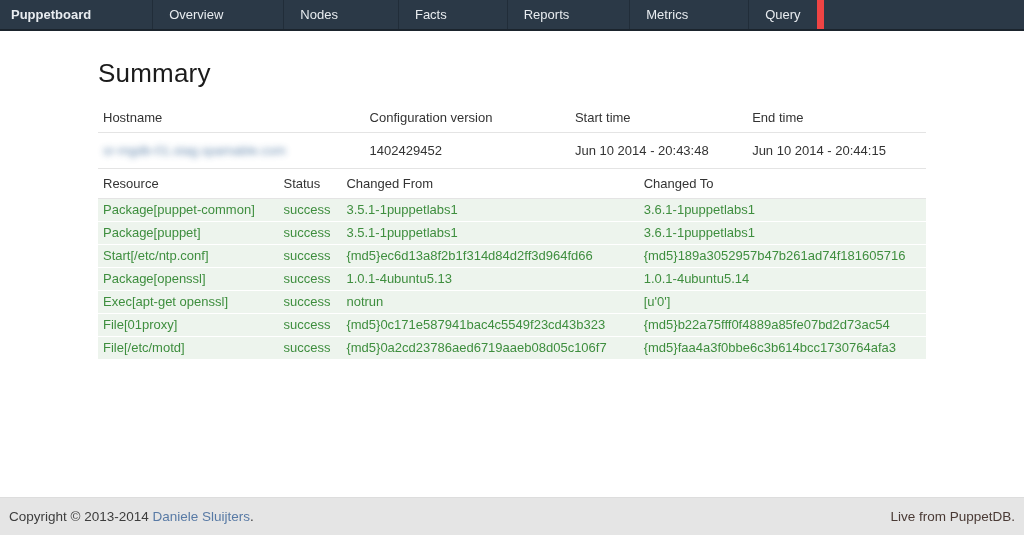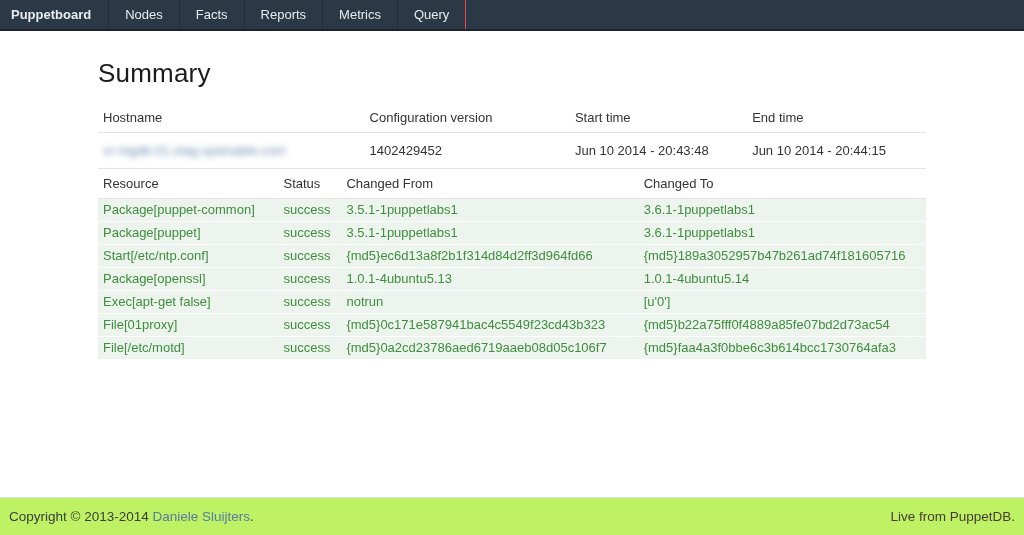--- a/index.html
+++ b/index.html
@@ -11,33 +11,34 @@
     position: relative;
   }
 
   
   .navbar {
     height: 31px;
     background: #2b3947;
     border-bottom: 2px solid #1b242d;
     display: flex;
     align-items: stretch;
+    gap: 44px;
   }
   .nav-item {
     display: flex;
     align-items: center;
     padding: 0 16px;
     font-size: 13px;
     color: #e8ecf0;
     border-left: 1px solid #212d39;
     cursor: pointer;
     text-decoration: none;
   }
   .nav-item:first-child { border-left: none; padding: 0 17px 0 11px; }
-  .nav-item:last-child { border-right: 1px solid #ef4444; }
+  .nav-item:last-child { border-right: 7px solid #ef4444; }
   .nav-brand { font-weight: bold; }
 
   
   .container { padding: 0 98px; }
   h2 {
     font-size: 26px;
     font-weight: 400;
     color: #1b1b1b;
     letter-spacing: 0.2px;
   }
@@ -79,37 +80,38 @@
     overflow: hidden;
     line-height: 16px;
   }
 
   
   .footer {
     position: absolute;
     left: 0; bottom: 0;
     width: 100%;
     height: 38px;
-    background: #bef264;
+    background: #e5e5e5;
     border-top: 1px solid #dddddd;
     display: flex;
     align-items: center;
     justify-content: space-between;
     padding: 0 9px;
     font-size: 13.5px;
     color: #3d3d3d;
   }
   .footer a { color: #587aa5; text-decoration: none; }
   .footer-right { color: #4a3a35; }
 </style>
 </head>
 <body>
 
 <nav class="navbar">
   <a class="nav-item nav-brand">Puppetboard</a>
+  <a class="nav-item">Overview</a>
   <a class="nav-item">Nodes</a>
   <a class="nav-item">Facts</a>
   <a class="nav-item">Reports</a>
   <a class="nav-item">Metrics</a>
   <a class="nav-item">Query</a>
 </nav>
 
 <main class="container">
 
   <h2 class="summary-heading">Summary</h2>
@@ -176,21 +178,21 @@
         <td>{md5}ec6d13a8f2b1f314d84d2ff3d964fd66</td>
         <td>{md5}189a3052957b47b261ad74f181605716</td>
       </tr>
       <tr>
         <td>Package[openssl]</td>
         <td>success</td>
         <td>1.0.1-4ubuntu5.13</td>
         <td>1.0.1-4ubuntu5.14</td>
       </tr>
       <tr>
-        <td>Exec[apt-get false]</td>
+        <td>Exec[apt-get openssl]</td>
         <td>success</td>
         <td>notrun</td>
         <td>[u'0']</td>
       </tr>
       <tr>
         <td>File[01proxy]</td>
         <td>success</td>
         <td>{md5}0c171e587941bac4c5549f23cd43b323</td>
         <td>{md5}b22a75fff0f4889a85fe07bd2d73ac54</td>
       </tr>

